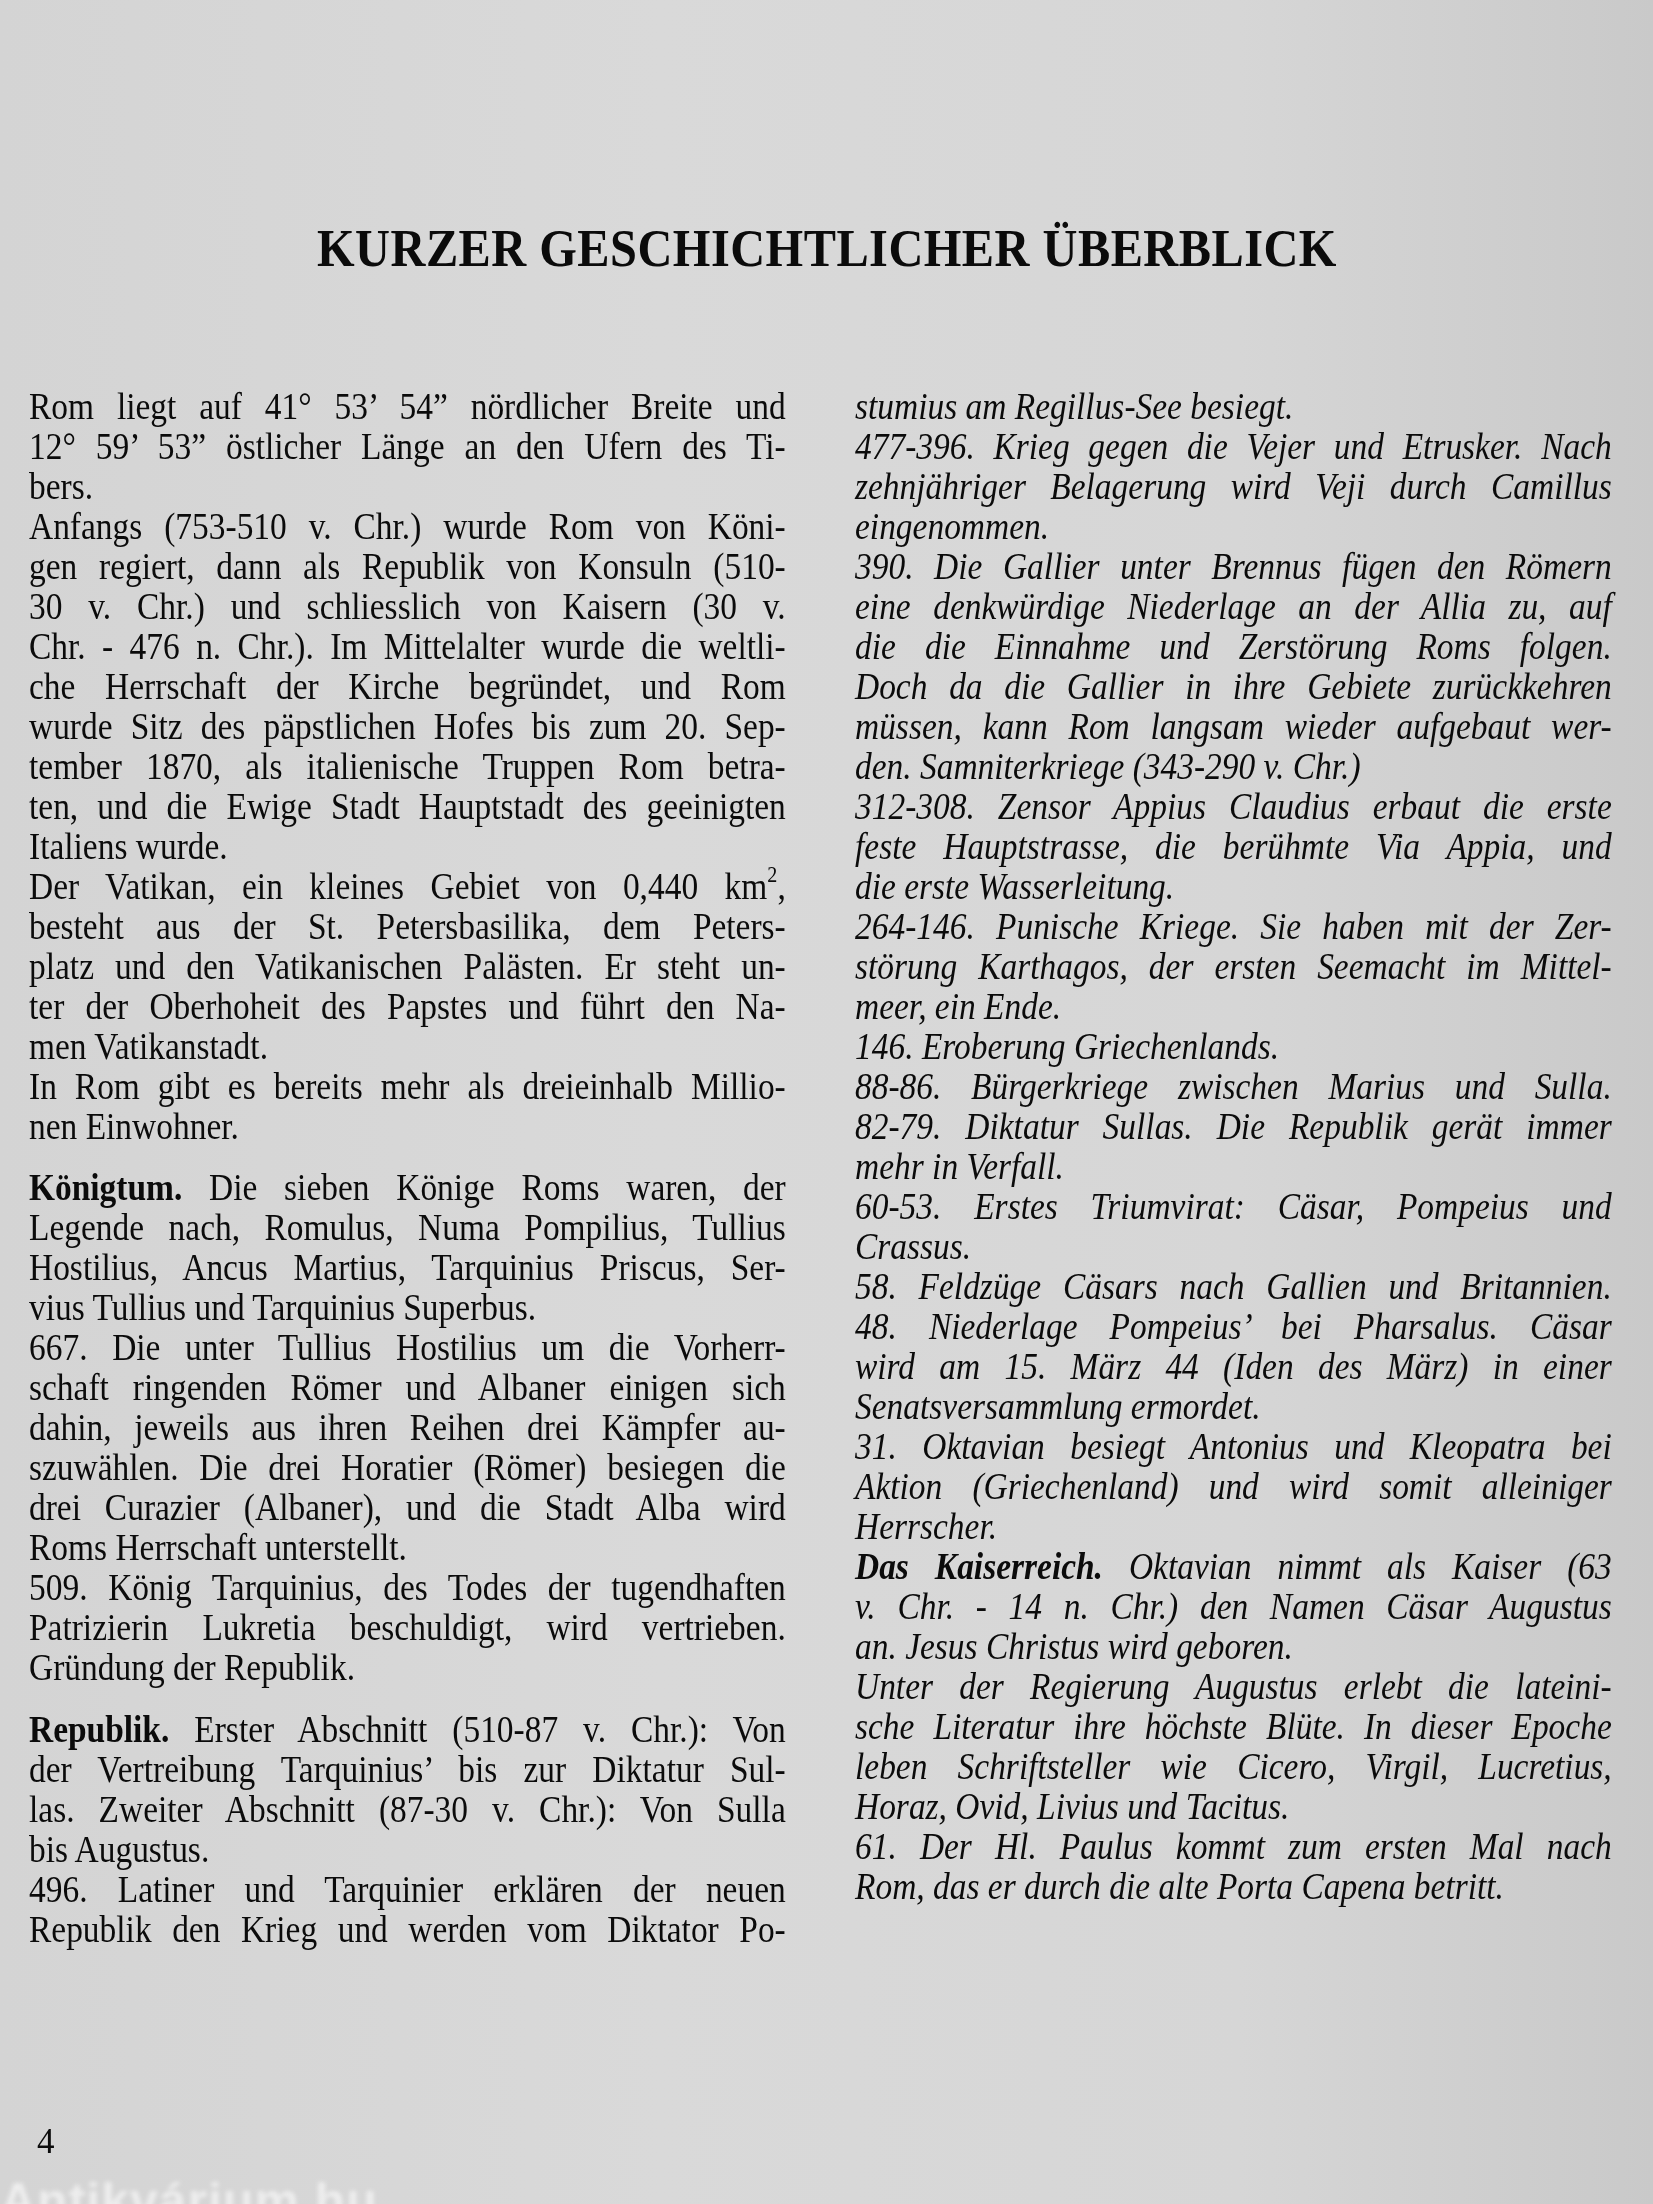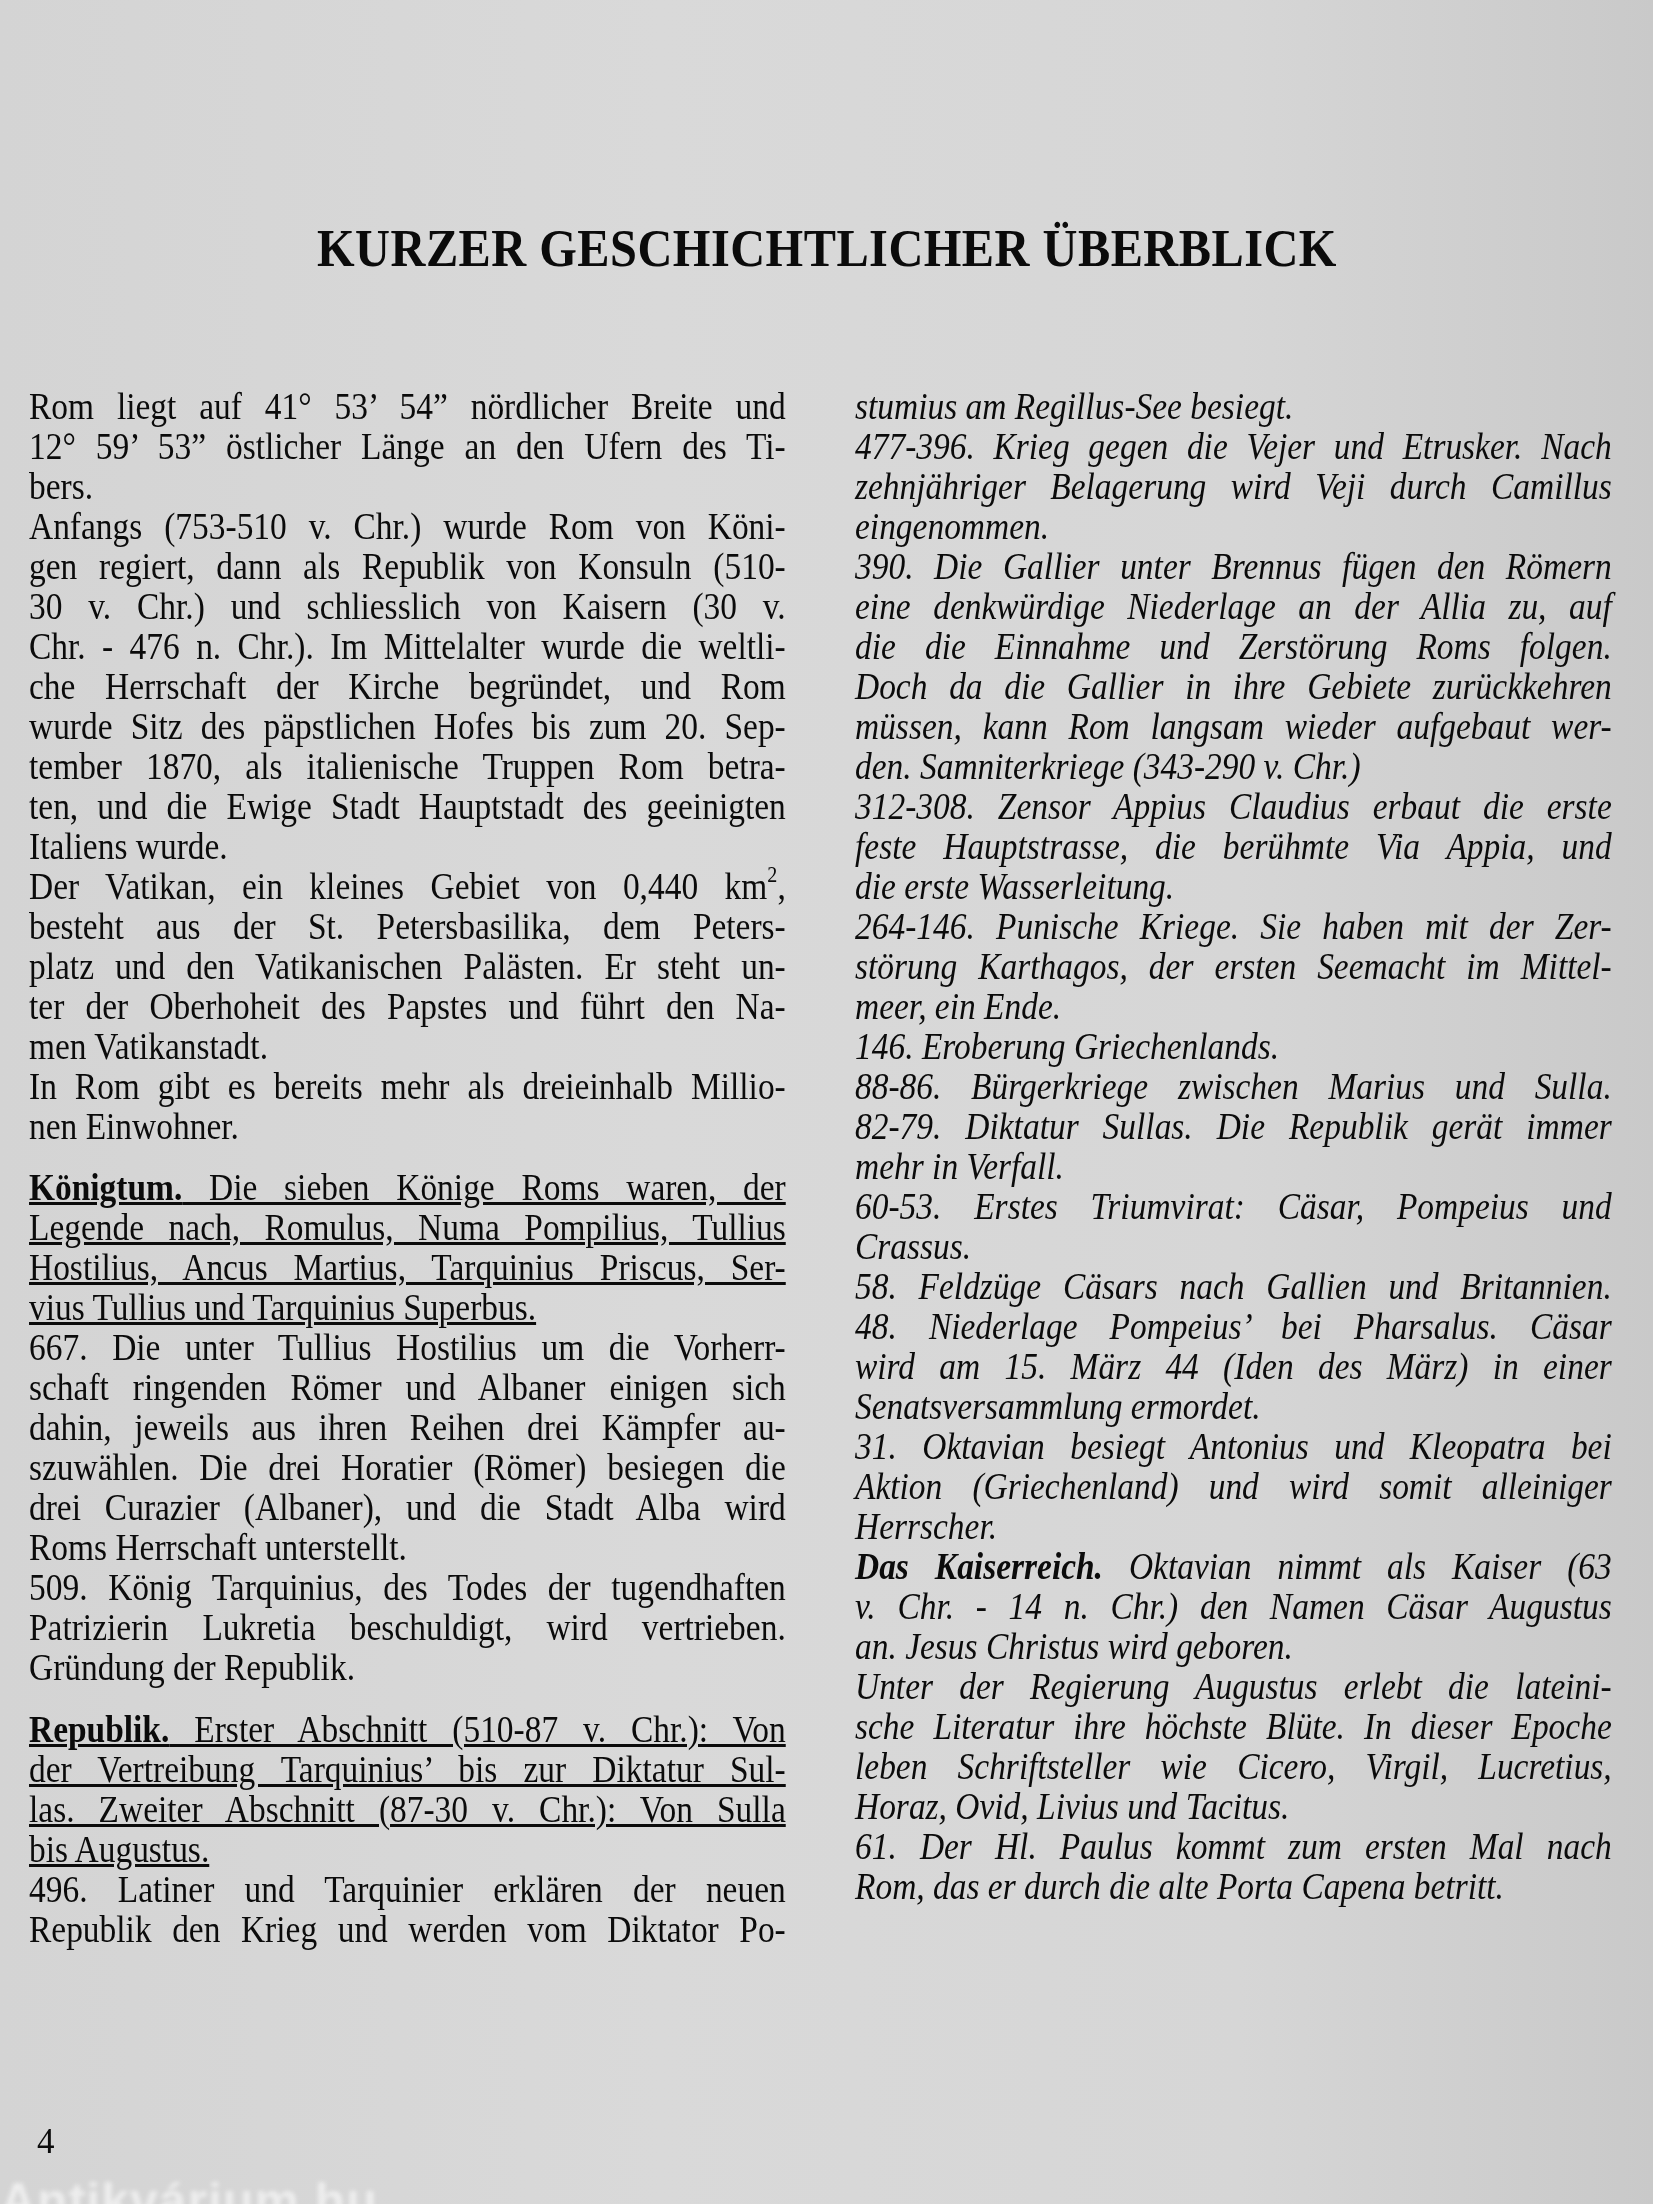--- a/index.html
+++ b/index.html
@@ -17,21 +17,21 @@
     transform: scaleX(0.93); transform-origin: center;
   }
   .col {
     position: absolute; top: 386px;
     font-size: 38px; line-height: 40px;
     text-align: justify;
   }
   .col-left { left: 29px; width: 757px; }
   .col-right { left: 855px; width: 757px; font-style: italic; }
   .col p { margin: 0; }
-  .col p.gap { margin-top: 21.3px; text-decoration: underline; }
+  .col p.gap { margin-top: 21.3px; }
   .line { display: block; text-align: justify; text-align-last: justify; white-space: nowrap; }
   .line.last { text-align-last: left; }
   .col .line { transform: scaleX(0.88); transform-origin: left; width: 113.6%; }
   b { font-weight: bold; }
   sup { font-size: 0.6em; line-height: 0; vertical-align: 0.75em; }
   .page-number {
     position: absolute; left: 37px; top: 2122px;
     font-size: 35px;
   }
   .watermark {

